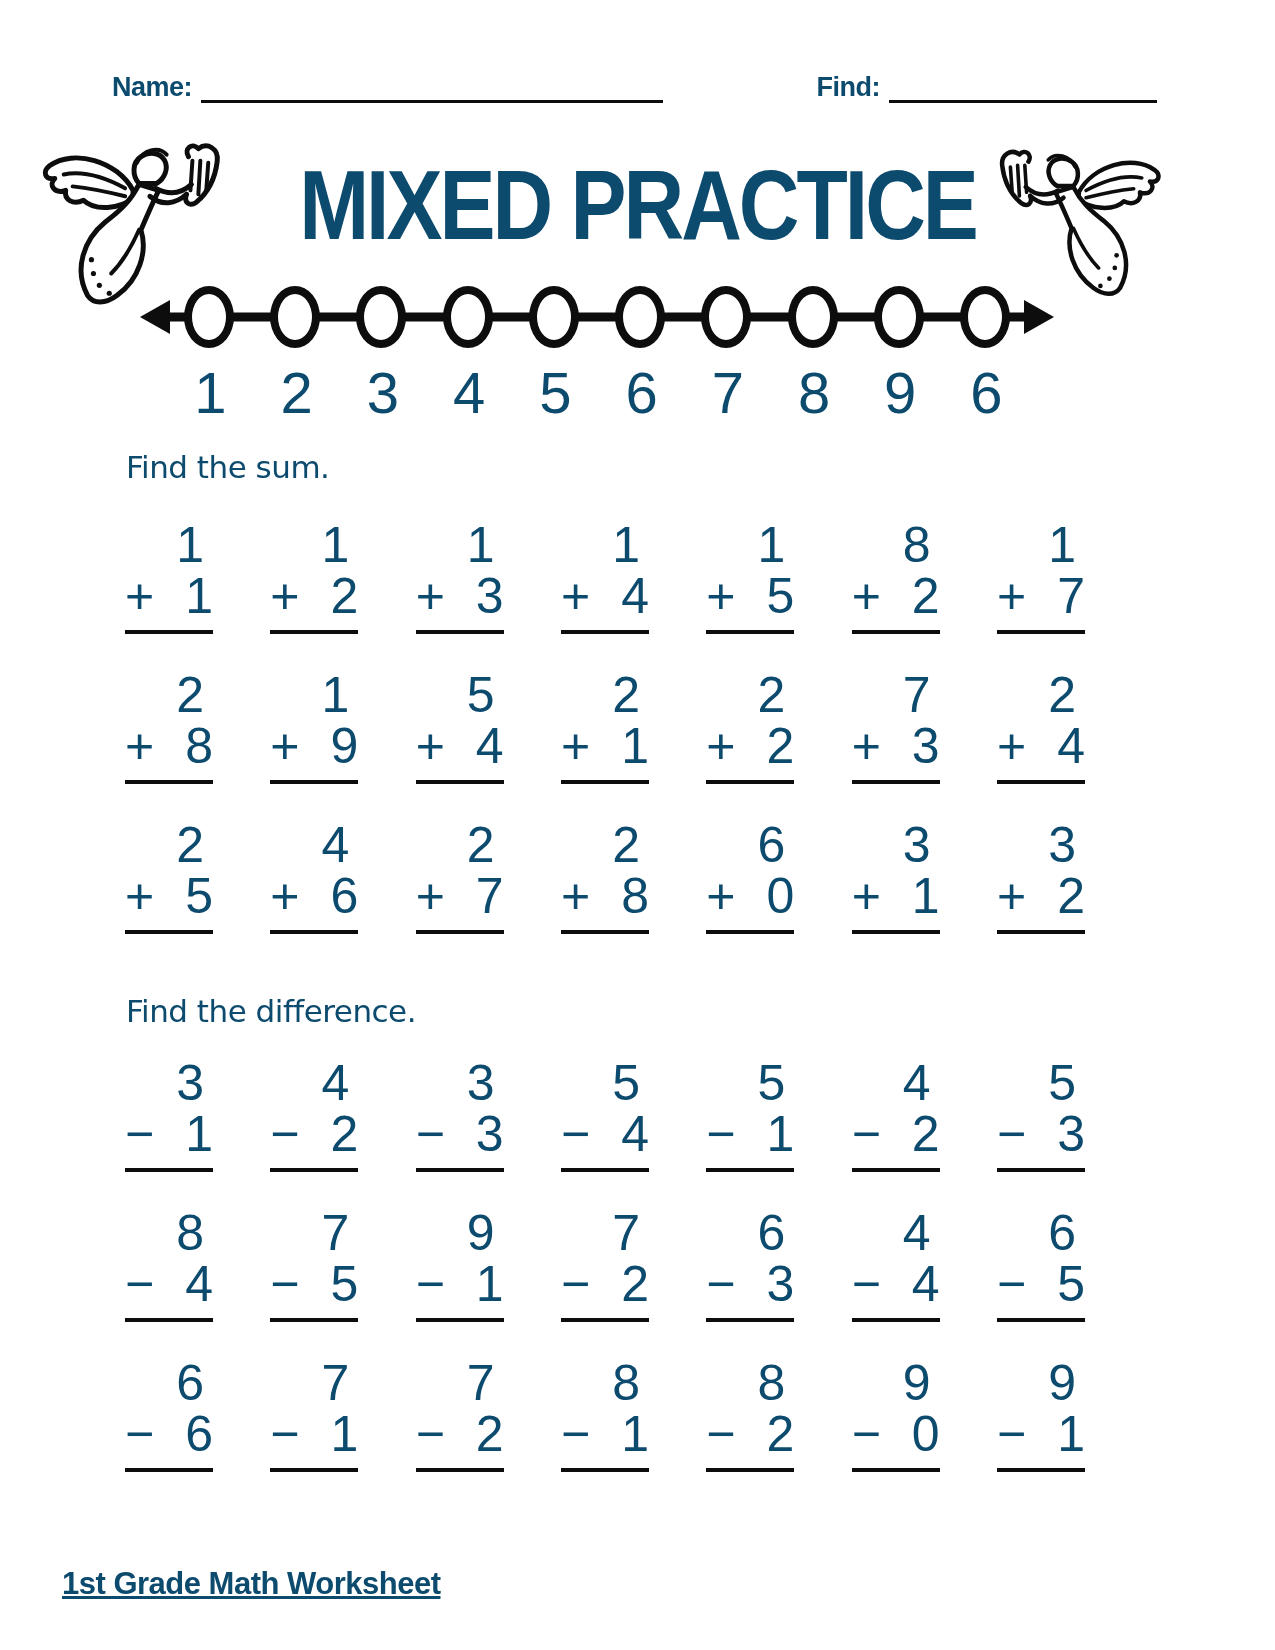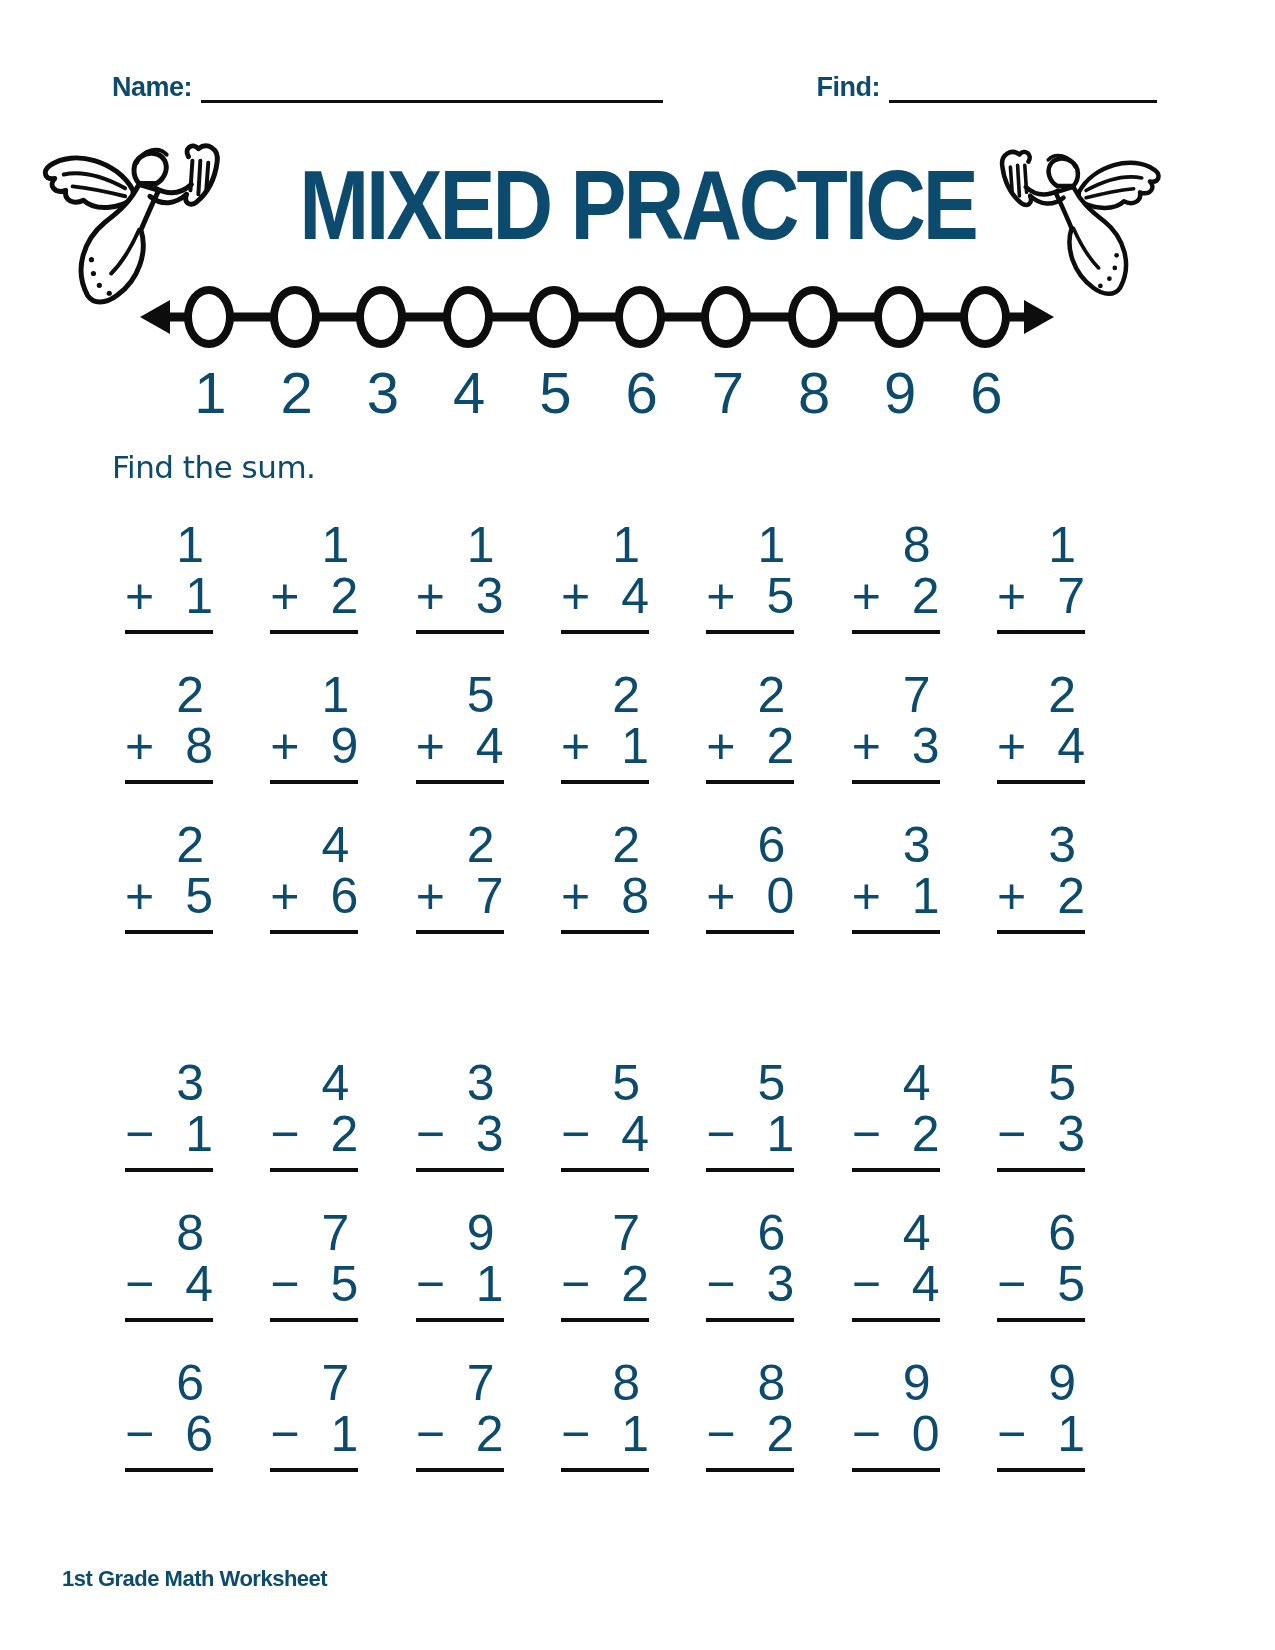--- a/index.html
+++ b/index.html
@@ -42,40 +42,40 @@
               border-top: 17px solid transparent; border-bottom: 17px solid transparent; }
   .nl-arrow-left  { left: -12px;  border-right: 30px solid #0d0d0d; }
   .nl-arrow-right { right: -12px; border-left: 30px solid #0d0d0d; }
   .nl-circle { width: 50px; height: 62px; border: 8px solid #0d0d0d; border-radius: 50%;
                background: #ffffff; position: relative; z-index: 1; flex: 0 0 auto; }
   .nl-labels { display: flex; justify-content: space-between; padding: 0 32px; margin-top: 12px; }
   .nl-label { width: 50px; text-align: center; font-size: 58px; line-height: 1;
               font-family: "Liberation Sans", sans-serif; letter-spacing: -3px; }
 
   
-  .section-heading { position: absolute; left: 112px; font-size: 31px; line-height: 1;
+  .section-heading { position: absolute; left: 126px; font-size: 31px; line-height: 1;
                      font-family: "DejaVu Sans", sans-serif; letter-spacing: -0.5px; }
   .heading-sum  { top: 452px; }
   .heading-diff { top: 996px; }
 
   .grid { position: absolute; left: 125px; width: 960px; display: flex; flex-direction: column; }
   .grid-sum  { top: 520px;  gap: 36px; }
   .grid-diff { top: 1058px; gap: 36px; }
 
   .prob-row { display: flex; justify-content: space-between; }
   .problem { width: 88px; display: flex; flex-direction: column; align-items: flex-end;
              font-size: 50px; line-height: 1.02; font-family: "Liberation Sans", sans-serif; }
   .p-top { margin-right: 9px; }
   .p-bottom { display: flex; justify-content: space-between; width: 100%; }
   .p-rule { width: 100%; border-bottom: 4px solid #0d0d0d; margin-top: 8px; height: 1px; }
 
   
   .footer { position: absolute; top: 1566px; left: 62px; right: 58px;
             display: flex; justify-content: space-between; align-items: baseline; }
-  .footer-left  { font-weight: bold; font-size: 22px; letter-spacing: -0.5px; }
+  .footer-left  { font-weight: bold; font-size: 31px; letter-spacing: -0.5px; text-decoration: underline; }
   .footer-right { font-weight: bold; font-size: 33px; letter-spacing: -0.5px; }
 
   .svg-defs { position: absolute; width: 0; height: 0; overflow: hidden; }
 </style>
 </head>
 <body>
 
 <svg class="svg-defs" aria-hidden="true">
   <defs>
     <g id="angelShape" stroke="#0d0d0d" stroke-width="5" fill="#ffffff" stroke-linecap="round" stroke-linejoin="round">
@@ -328,20 +328,21 @@
           <div class="p-top">3</div>
           <div class="p-bottom">
             <span class="p-op">+</span>
             <span class="p-operand">2</span>
           </div>
           <div class="p-rule"></div>
         </div>
       </div>
     </div>
 
+  <div class="section-heading heading-diff">Find the difference.</div>
   <div class="grid grid-diff">
       <div class="prob-row">
         <div class="problem">
           <div class="p-top">3</div>
           <div class="p-bottom">
             <span class="p-op">−</span>
             <span class="p-operand">1</span>
           </div>
           <div class="p-rule"></div>
         </div>

